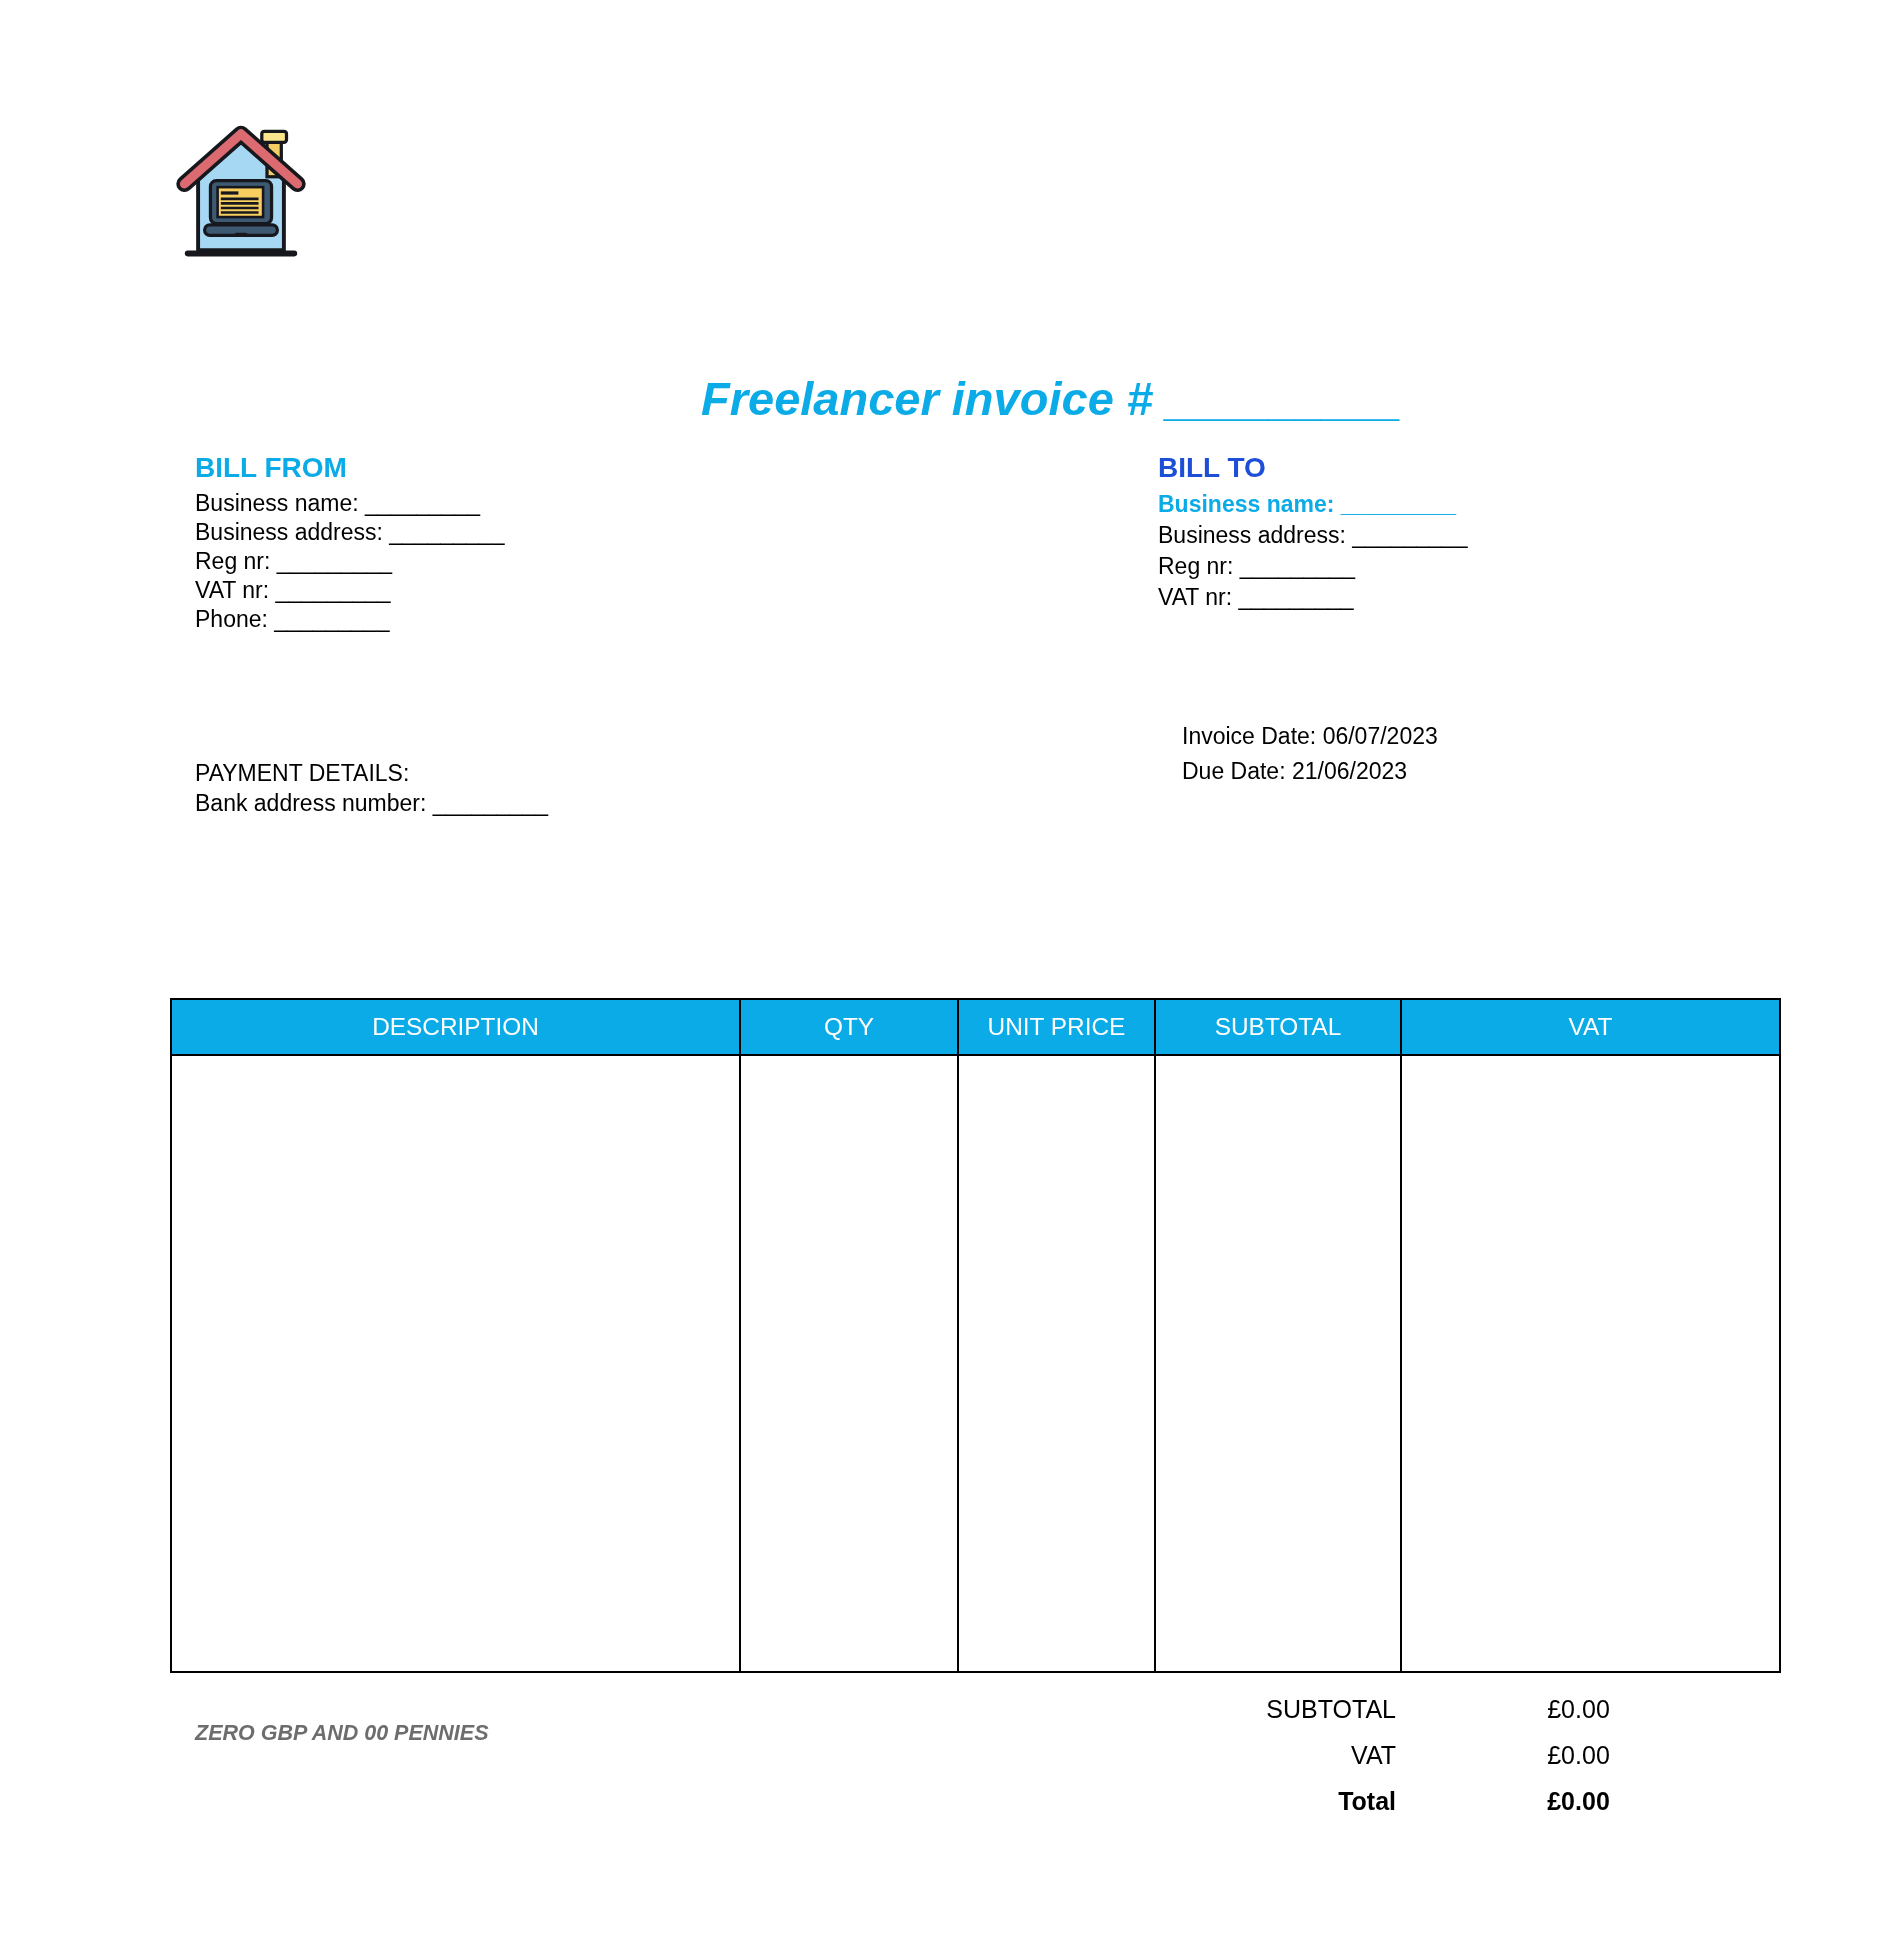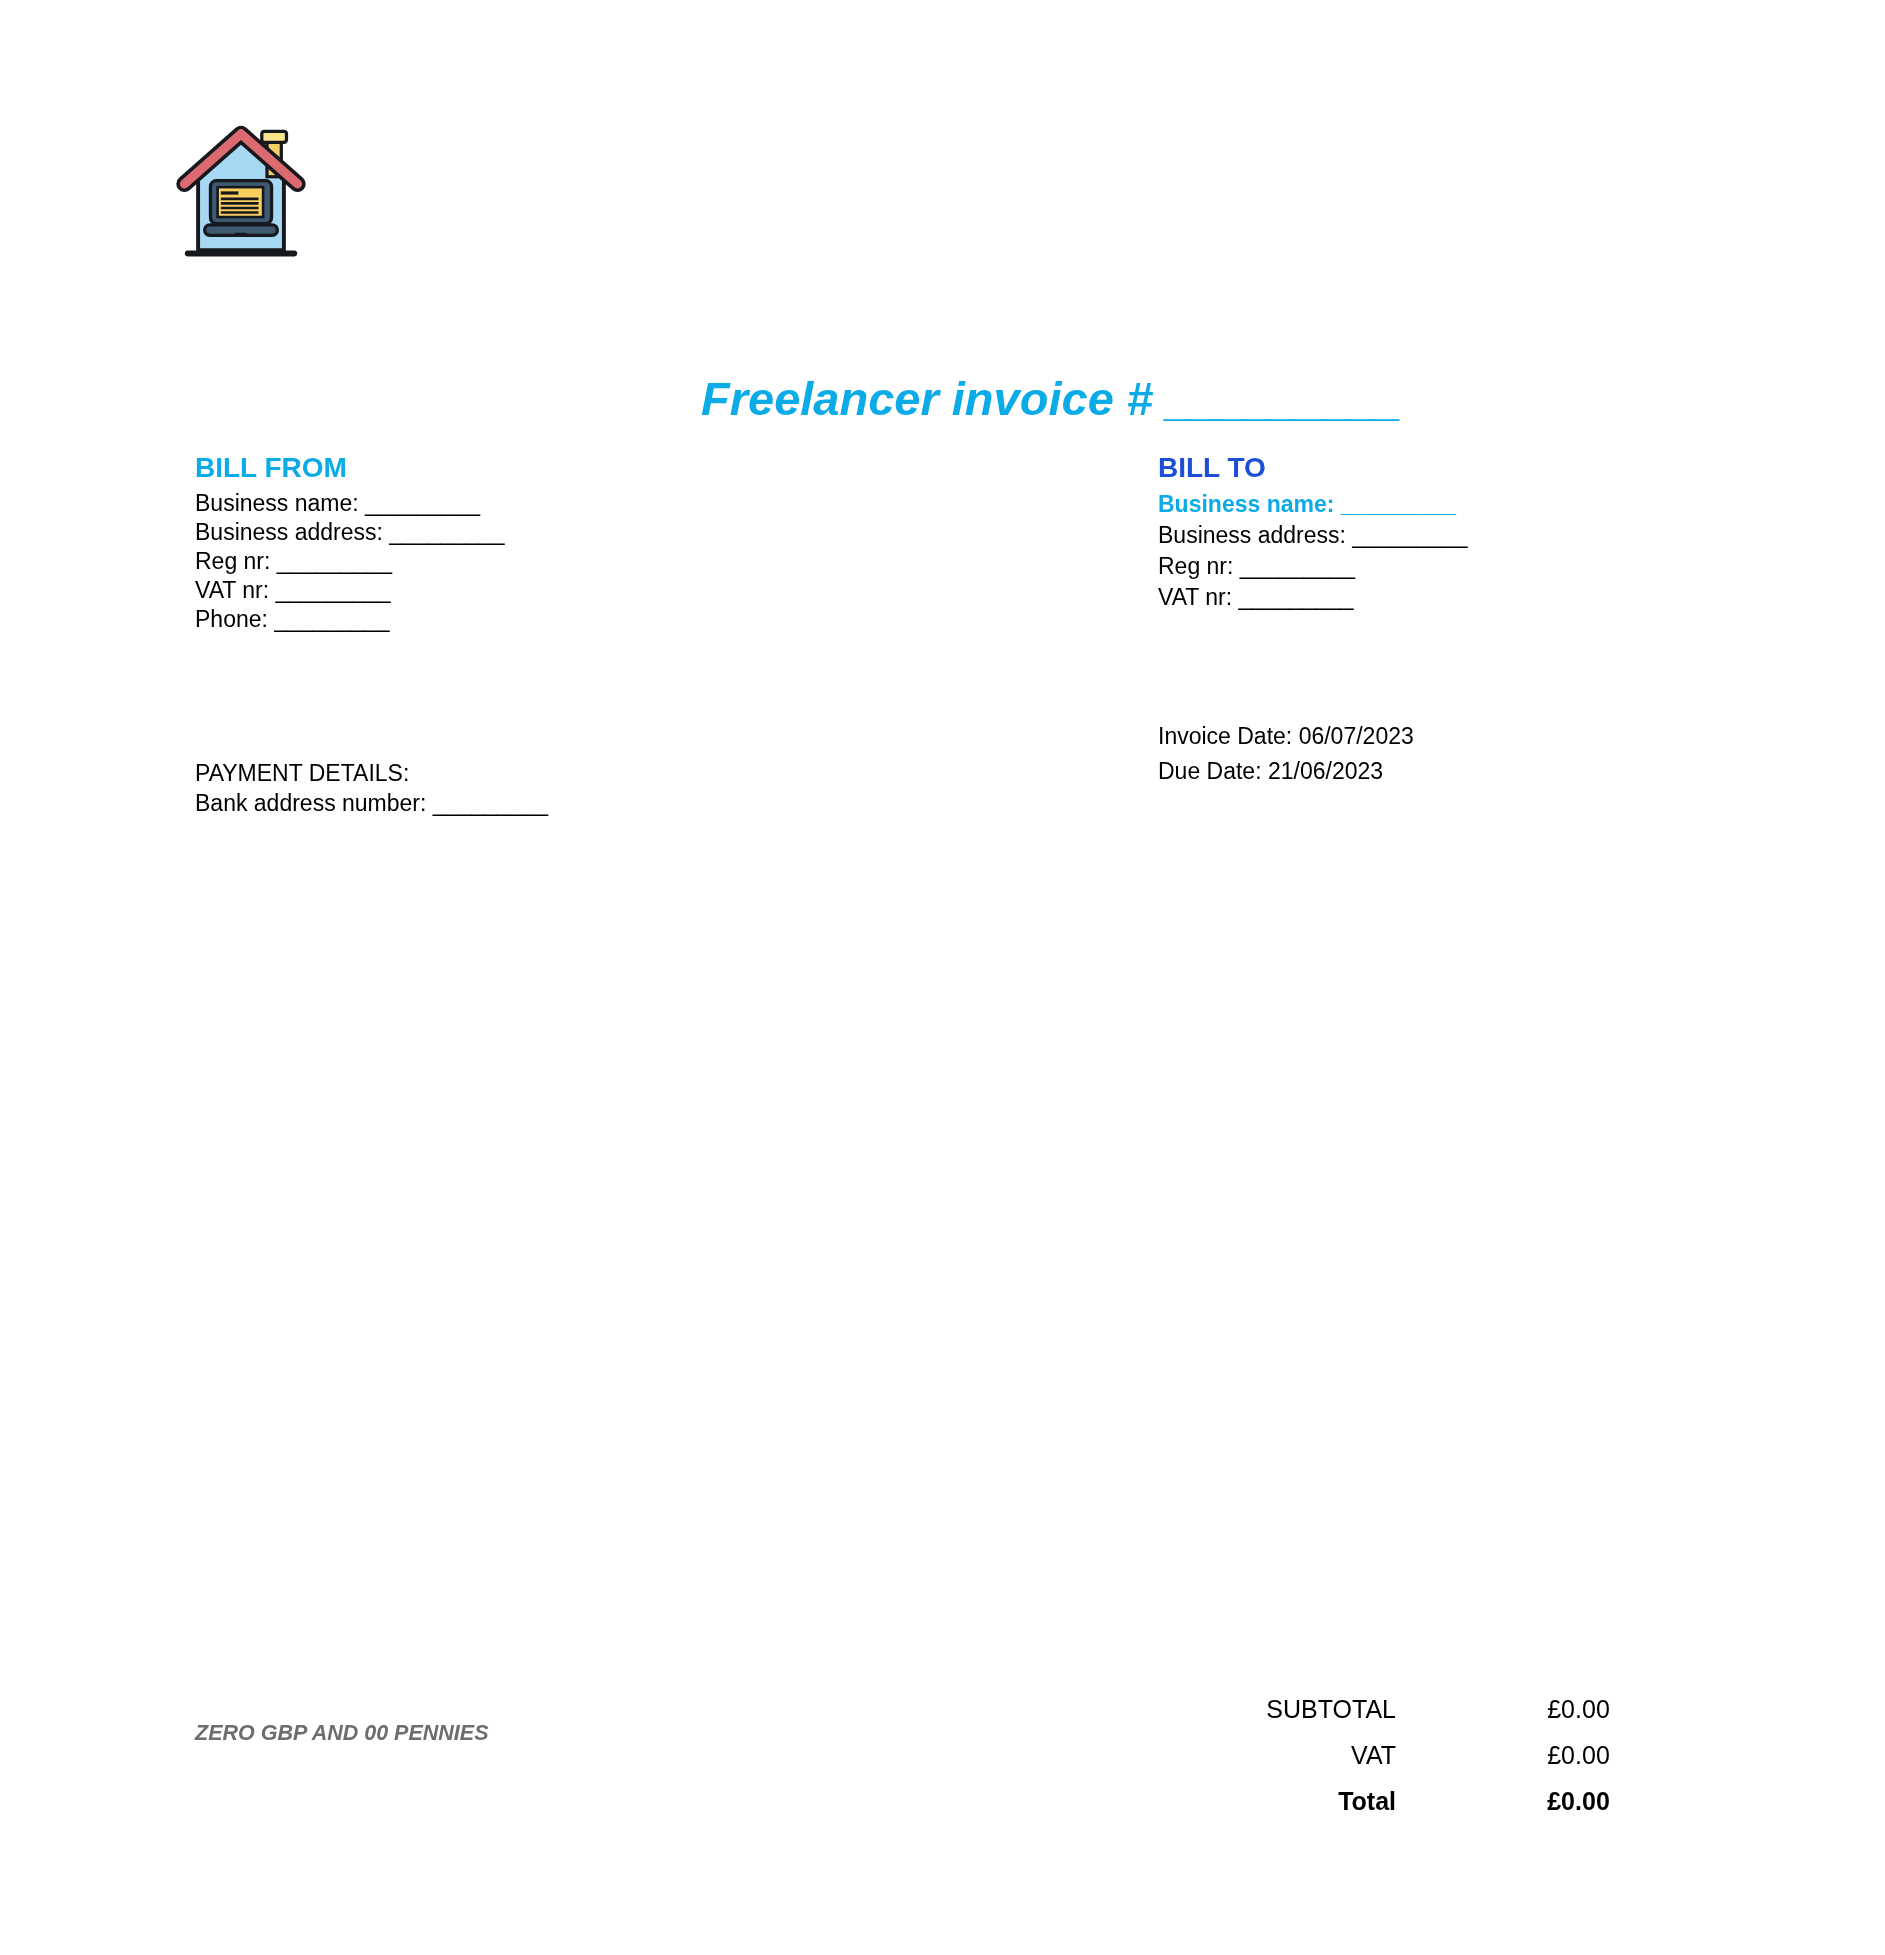--- a/index.html
+++ b/index.html
@@ -24,21 +24,21 @@
     position:absolute;left:701px;top:331px;white-space:nowrap;
     font-size:47px;font-weight:700;font-style:italic;color:var(--accent);margin-top:40px;
   }
   .block{position:absolute;font-size:23px;line-height:29px;}
   .heading{font-size:28px;font-weight:700;line-height:36px;margin-bottom:3px;}
   .bill-from{left:195px;top:450px;}
   .bill-from .heading{color:var(--accent);}
   .bill-to{left:1158px;top:450px;line-height:31px;}
   .bill-to .heading{color:#1d4ed8;}
   .accent-line{color:var(--accent);font-weight:700;}
-  .dates{left:1158px;top:719px;line-height:35px;}
+  .dates{left:1182px;top:719px;line-height:35px;}
   .payment{left:195px;top:758px;line-height:30px;}
   .bold{font-weight:400;}
   .invoice-table{
     position:absolute;left:170px;top:998px;width:1611px;height:675px;
     border:2.2px solid #000;box-sizing:border-box;display:flex;flex-direction:column;
   }
   .thead{
     display:grid;grid-template-columns:569px 218px 197px 246px 1fr;
     background:var(--accent);color:var(--header-text);
     height:54px;border-bottom:2.2px solid #000;flex:0 0 auto;
@@ -112,20 +112,36 @@
   <div class="block dates">
     <div><span>Invoice Date:</span> <span>06/07/2023</span></div>
     <div class="bold"><span>Due Date:</span> <span>21/06/2023</span></div>
   </div>
 
   <div class="block payment">
     <div>PAYMENT DETAILS:</div>
     <div><span>Bank address number:</span> <span>_________</span></div>
   </div>
 
+  <div class="invoice-table">
+    <div class="thead">
+      <div class="cell">DESCRIPTION</div>
+      <div class="cell">QTY</div>
+      <div class="cell">UNIT PRICE</div>
+      <div class="cell">SUBTOTAL</div>
+      <div class="cell">VAT</div>
+    </div>
+    <div class="tbody">
+      <div class="cell"></div>
+      <div class="cell"></div>
+      <div class="cell"></div>
+      <div class="cell"></div>
+      <div class="cell"></div>
+    </div>
+  </div>
 
   <div class="total-row row-subtotal">
     <span class="t-label">SUBTOTAL</span><span class="t-value">£0.00</span>
   </div>
   <div class="total-row row-vat">
     <span class="t-label">VAT</span><span class="t-value">£0.00</span>
   </div>
   <div class="total-row row-total">
     <span class="t-label">Total</span><span class="t-value">£0.00</span>
   </div>

